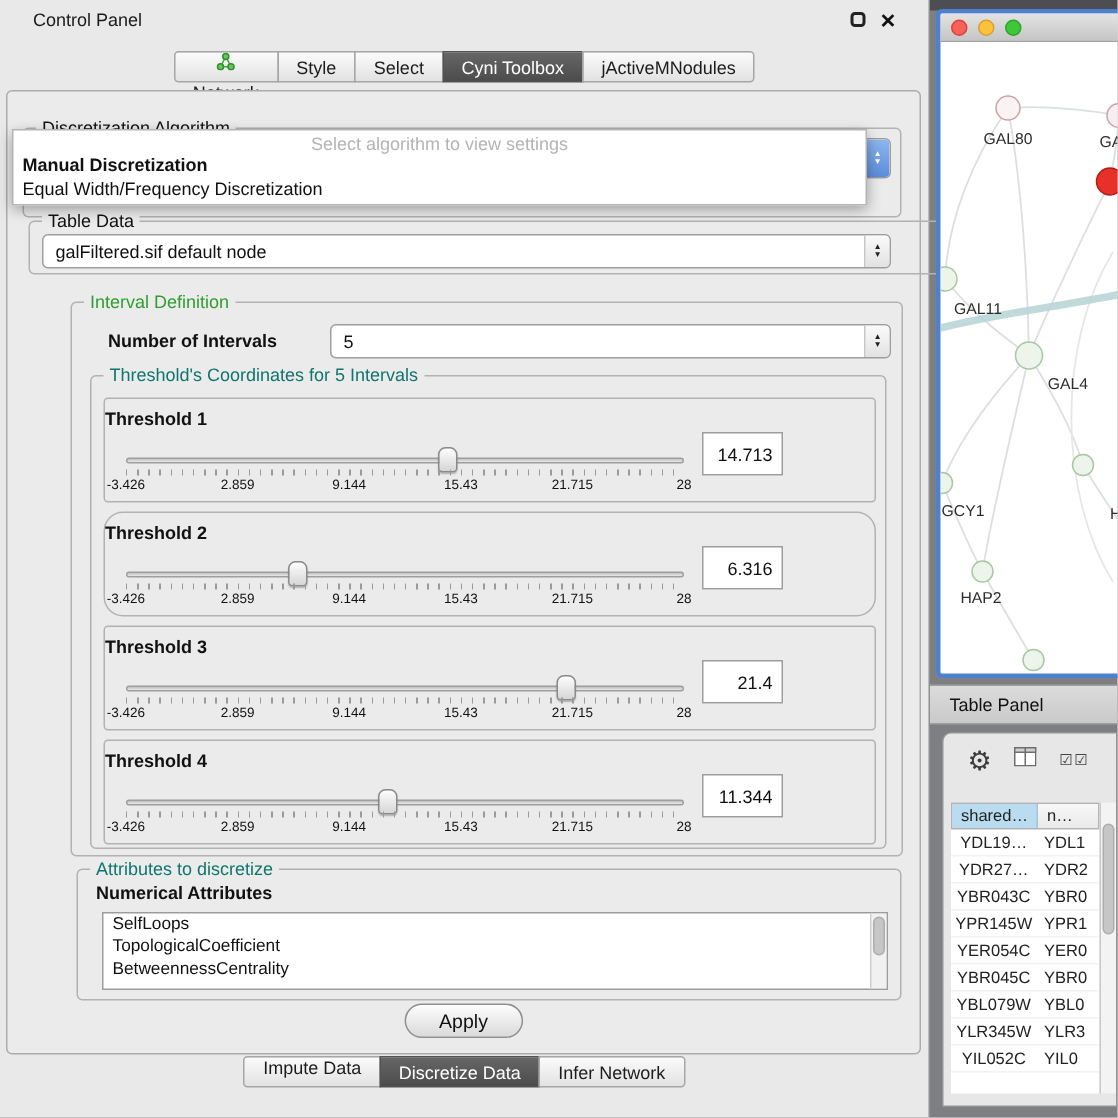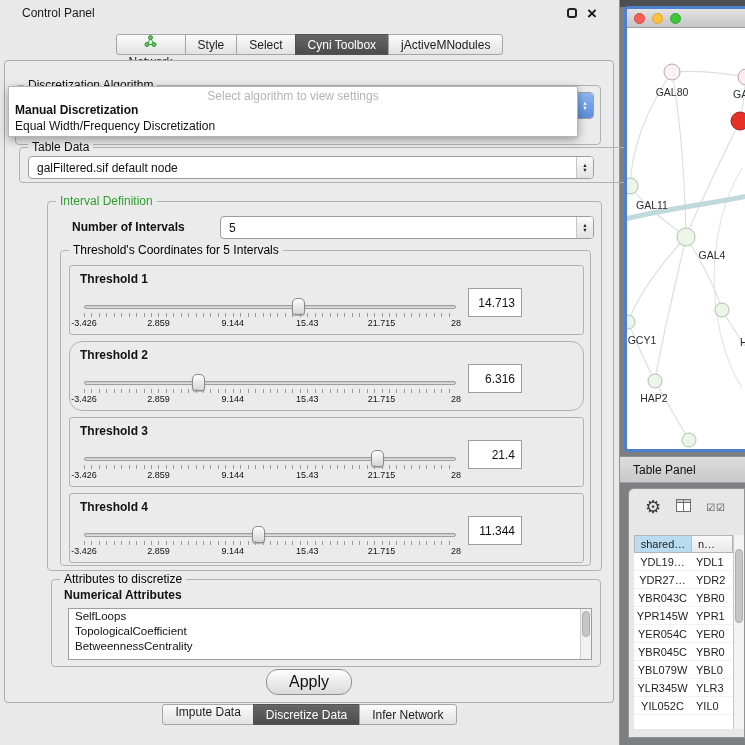--- a/index.html
+++ b/index.html
@@ -19,53 +19,53 @@
   .tab{height:21px;display:flex;align-items:center;gap:5px;padding:0 12px;font-size:12px;color:#1c1c1c;background:linear-gradient(#fbfbfb,#e2e2e2);border:1px solid #a6a6a6;margin-left:-1px;white-space:nowrap;}
   .tab:first-child{border-radius:3px 0 0 3px;margin-left:0;flex-direction:column;}
   .tab:last-child{border-radius:0 3px 3px 0;}
   .tab.selected{background:linear-gradient(#666,#4c4c4c);color:#fff;border-color:#525252;}
 
   .main-panel{position:absolute;left:4px;top:60px;width:610px;height:643px;border:1px solid #acacac;border-radius:4px;background:#ebebeb;}
 
   .group{position:absolute;border:1px solid #b2b2b2;border-radius:4px;}
   .gtitle{position:absolute;top:-8px;left:8px;background:#ebebeb;padding:0 4px;font-size:12px;color:#111;white-space:nowrap;}
   .gtitle.green{color:#2f9e2f;}
-  .gtitle.blue{color:#000000;}
+  .gtitle.blue{color:#0f766e;}
 
   .combo{position:absolute;background:#fff;border:1px solid #9d9d9d;border-radius:4px;display:flex;align-items:center;font-size:12px;color:#111;overflow:hidden;}
   .combo .txt{flex:1;padding:0 8px;white-space:nowrap;overflow:hidden;}
   .combo .cap{width:17px;align-self:stretch;border-left:1px solid #c6c6c6;display:flex;flex-direction:column;align-items:center;justify-content:center;font-size:5.5px;line-height:4.5px;color:#222;background:linear-gradient(#fafafa,#e2e2e2);}
   .combo .cap.blue{background:linear-gradient(#8db6ef,#5b8ddb);color:#fff;border-left-color:#5b8ddb;}
 
   
   .popup{position:absolute;left:8px;top:86px;width:570px;height:51px;background:#fff;border:1px solid #b5b5b5;box-shadow:0 3px 9px rgba(0,0,0,.35);z-index:20;font-size:12px;}
   .popup .ph{text-align:center;color:#b4b4b4;padding-top:2px;height:15px;}
   .popup .opt{padding:1px 6px;color:#111;}
   .popup .opt.bold{font-weight:bold;}
 
   
   .tbox{position:absolute;left:8px;width:515px;height:70px;border:1px solid #b2b2b2;border-radius:3px;background:#ebebeb;}
-  .tlabel{position:absolute;left:10px;top:6px;font-weight:bold;font-size:12px;color:#111;}
+  .tlabel{position:absolute;left:0;top:6px;font-weight:bold;font-size:12px;color:#111;}
   .rail-wrap{position:absolute;left:14px;top:32px;width:372px;height:32px;}
   .rail{position:absolute;left:0;right:0;top:7px;height:4px;background:linear-gradient(#c2c2c2,#e8e8e8);border:1px solid #9e9e9e;border-radius:3px;}
   .thumb{position:absolute;top:0;width:13px;height:17px;background:linear-gradient(#fdfdfd,#d6d6d6);border:1px solid #8a8a8a;border-radius:5px 5px 3px 3px;box-shadow:0 1px 1px rgba(0,0,0,.25);}
   .tickmarks{position:absolute;left:0;right:0;top:15px;height:4px;background:repeating-linear-gradient(to right,#9a9a9a 0,#9a9a9a 1px,transparent 1px,transparent 7.44px);}
   .ticklabels{position:absolute;left:0;right:0;top:20px;height:10px;font-size:9px;color:#111;}
   .ticklabels span{position:absolute;transform:translateX(-50%);white-space:nowrap;}
   .tl0{left:0}.tl1{left:20%}.tl2{left:40%}.tl3{left:60%}.tl4{left:80%}.tl5{left:100%}
   .valuebox{position:absolute;left:398px;top:22px;width:54px;height:29px;background:#fff;border:1px solid #9d9d9d;font-size:12px;color:#111;display:flex;align-items:center;justify-content:flex-end;padding-right:6px;}
 
   
   .heading{position:absolute;font-weight:bold;font-size:12px;color:#111;}
   .listbox{position:absolute;left:16px;top:28px;width:524px;height:52px;background:#fff;border:1px solid #9d9d9d;overflow:hidden;font-size:11.5px;color:#111;}
   .listbox .li{height:15px;line-height:15px;padding-left:6px;white-space:nowrap;}
   .vsb{position:absolute;right:0;top:0;bottom:0;width:11px;background:#f1f1f1;border-left:1px solid #cfcfcf;}
   .vthumb{position:absolute;left:1px;right:1px;background:#c6c6c6;border:1px solid #adadad;border-radius:5px;}
 
-  .apply{position:absolute;left:50%;transform:translateX(-50%);top:608px;padding:3px 22px;font-size:16px;background:linear-gradient(#fdfdfd,#dadada);border:1px solid #8f8f8f;border-radius:12px;color:#111;}
+  .apply{position:absolute;left:50%;transform:translateX(-50%);top:608px;padding:3px 22px;font-size:13px;background:linear-gradient(#fdfdfd,#dadada);border:1px solid #8f8f8f;border-radius:12px;color:#111;}
 
   
   .desktop-dark{position:absolute;left:620px;top:0;width:125px;height:7px;background:#4c4e51;}
   .net-window{position:absolute;left:624px;top:6px;width:125px;height:446px;border:3px solid #4d80cf;border-radius:4px;background:#fff;overflow:hidden;}
   .mac-bar{height:19px;background:linear-gradient(#e3e3e3,#c5c5c5);border-bottom:1px solid #9f9f9f;display:flex;align-items:center;padding-left:7px;gap:7px;}
   .light{width:11px;height:11px;border-radius:50%;}
   .light.red{background:#f8605a;border:1px solid #d8433e;}
   .light.yellow{background:#fcc23d;border:1px solid #d9a132;}
   .light.green{background:#3ec73a;border:1px solid #2fa32c;}
 

